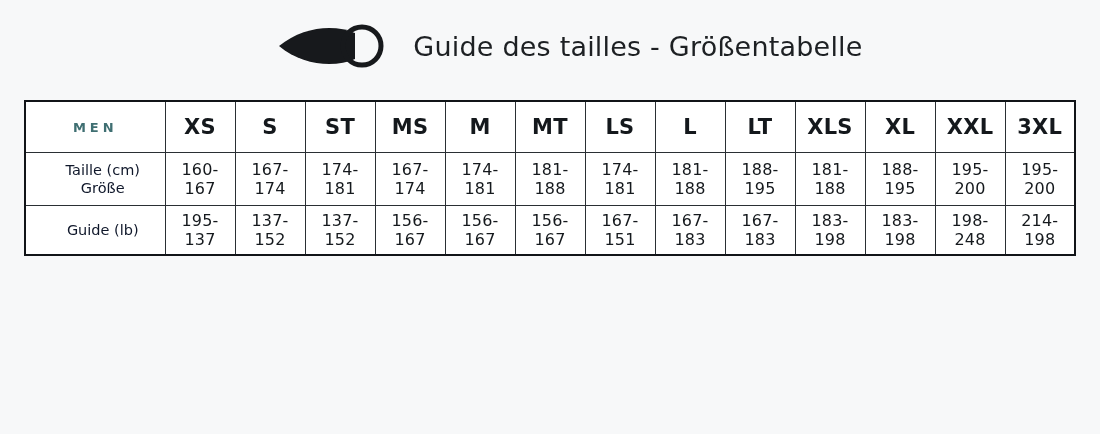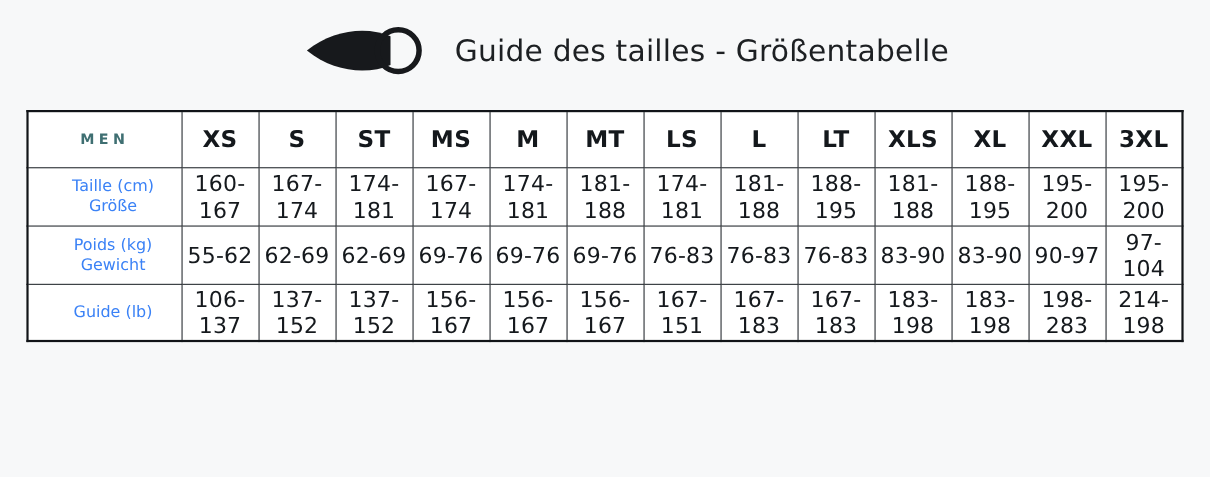--- a/index.html
+++ b/index.html
@@ -79,24 +79,24 @@
     color: #3f6f72;
     text-align: center;
   }
   
   td.rowlabel {
     text-align: left;
     padding-left: 16px;
     font-size: 14.5px;
     font-weight: 400;
     line-height: 1.25;
-    color: #3b82f6;
+    color: #0f172a;
   }
   td.val {
-    font-size: 20px;
+    font-size: 16px;
     color: #15191d;
     letter-spacing: 0.2px;
   }
   tbody tr {
     height: 49px;
   }
   tbody tr.two-line {
     height: 53px;
   }
   col.c0 { width: 140px; }
@@ -154,57 +154,38 @@
           <td class="val">181-188</td>
           <td class="val">174-181</td>
           <td class="val">181-188</td>
           <td class="val">188-195</td>
           <td class="val">181-188</td>
           <td class="val">188-195</td>
           <td class="val">195-200</td>
           <td class="val">195-200</td>
         </tr>
 
-        <tr class="two-line">
-          <td class="rowlabel">
-            <div>Poids (kg)</div>
-            <div>Gewicht</div>
-          </td>
-          <td class="val">55-62</td>
-          <td class="val">62-69</td>
-          <td class="val">62-69</td>
-          <td class="val">69-76</td>
-          <td class="val">69-76</td>
-          <td class="val">69-76</td>
-          <td class="val">76-83</td>
-          <td class="val">76-83</td>
-          <td class="val">76-83</td>
-          <td class="val">83-90</td>
-          <td class="val">83-90</td>
-          <td class="val">90-97</td>
-          <td class="val">97-104</td>
-        </tr>
 
 
         <tr>
           <td class="rowlabel">
             <div>Guide (lb)</div>
           </td>
-          <td class="val">106-137</td>
+          <td class="val">195-137</td>
           <td class="val">137-152</td>
           <td class="val">137-152</td>
           <td class="val">156-167</td>
           <td class="val">156-167</td>
           <td class="val">156-167</td>
           <td class="val">167-151</td>
           <td class="val">167-183</td>
           <td class="val">167-183</td>
           <td class="val">183-198</td>
           <td class="val">183-198</td>
-          <td class="val">198-283</td>
+          <td class="val">198-248</td>
           <td class="val">214-198</td>
         </tr>
 
       </tbody>
     </table>
   </div>
 
 </div>
 
 </body></html>

